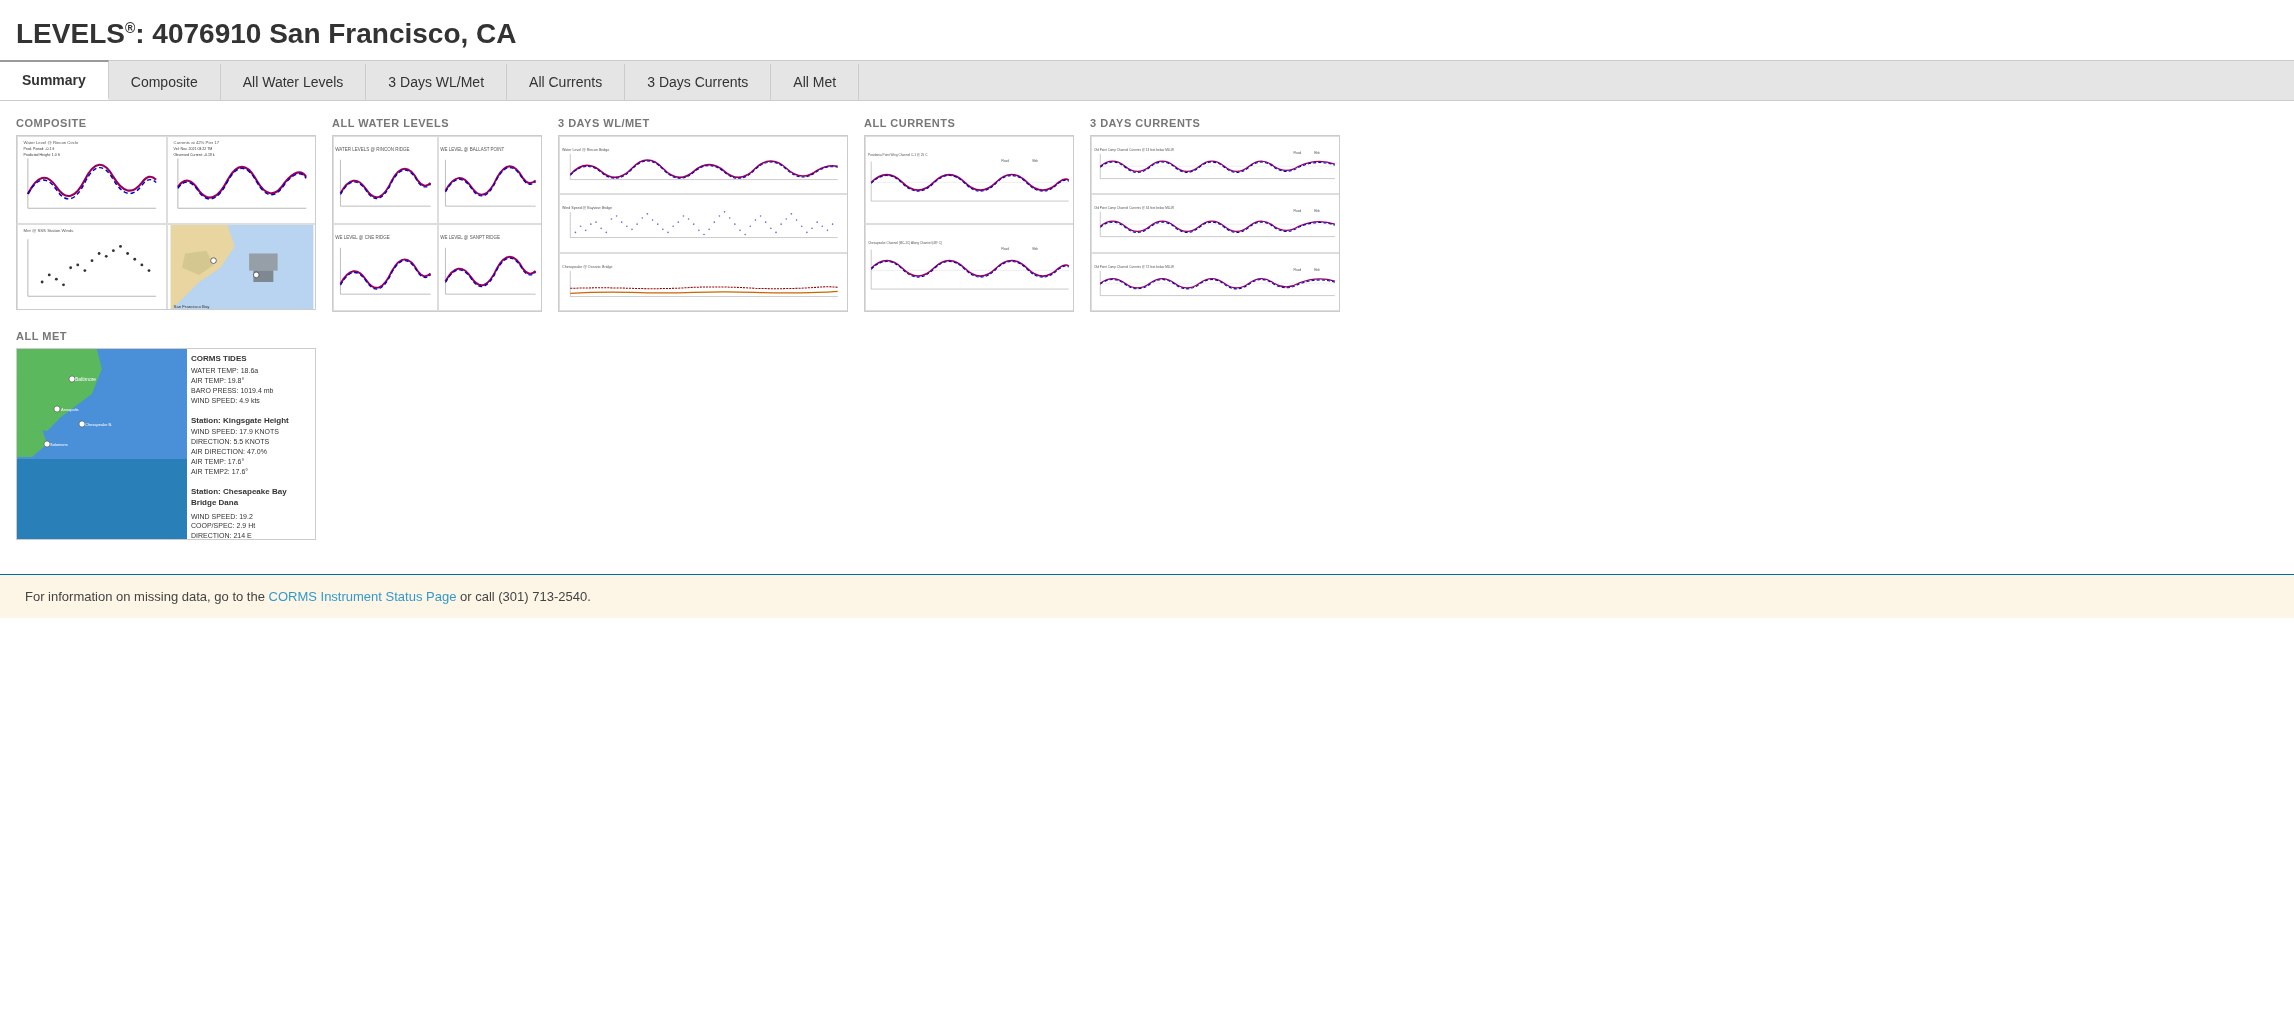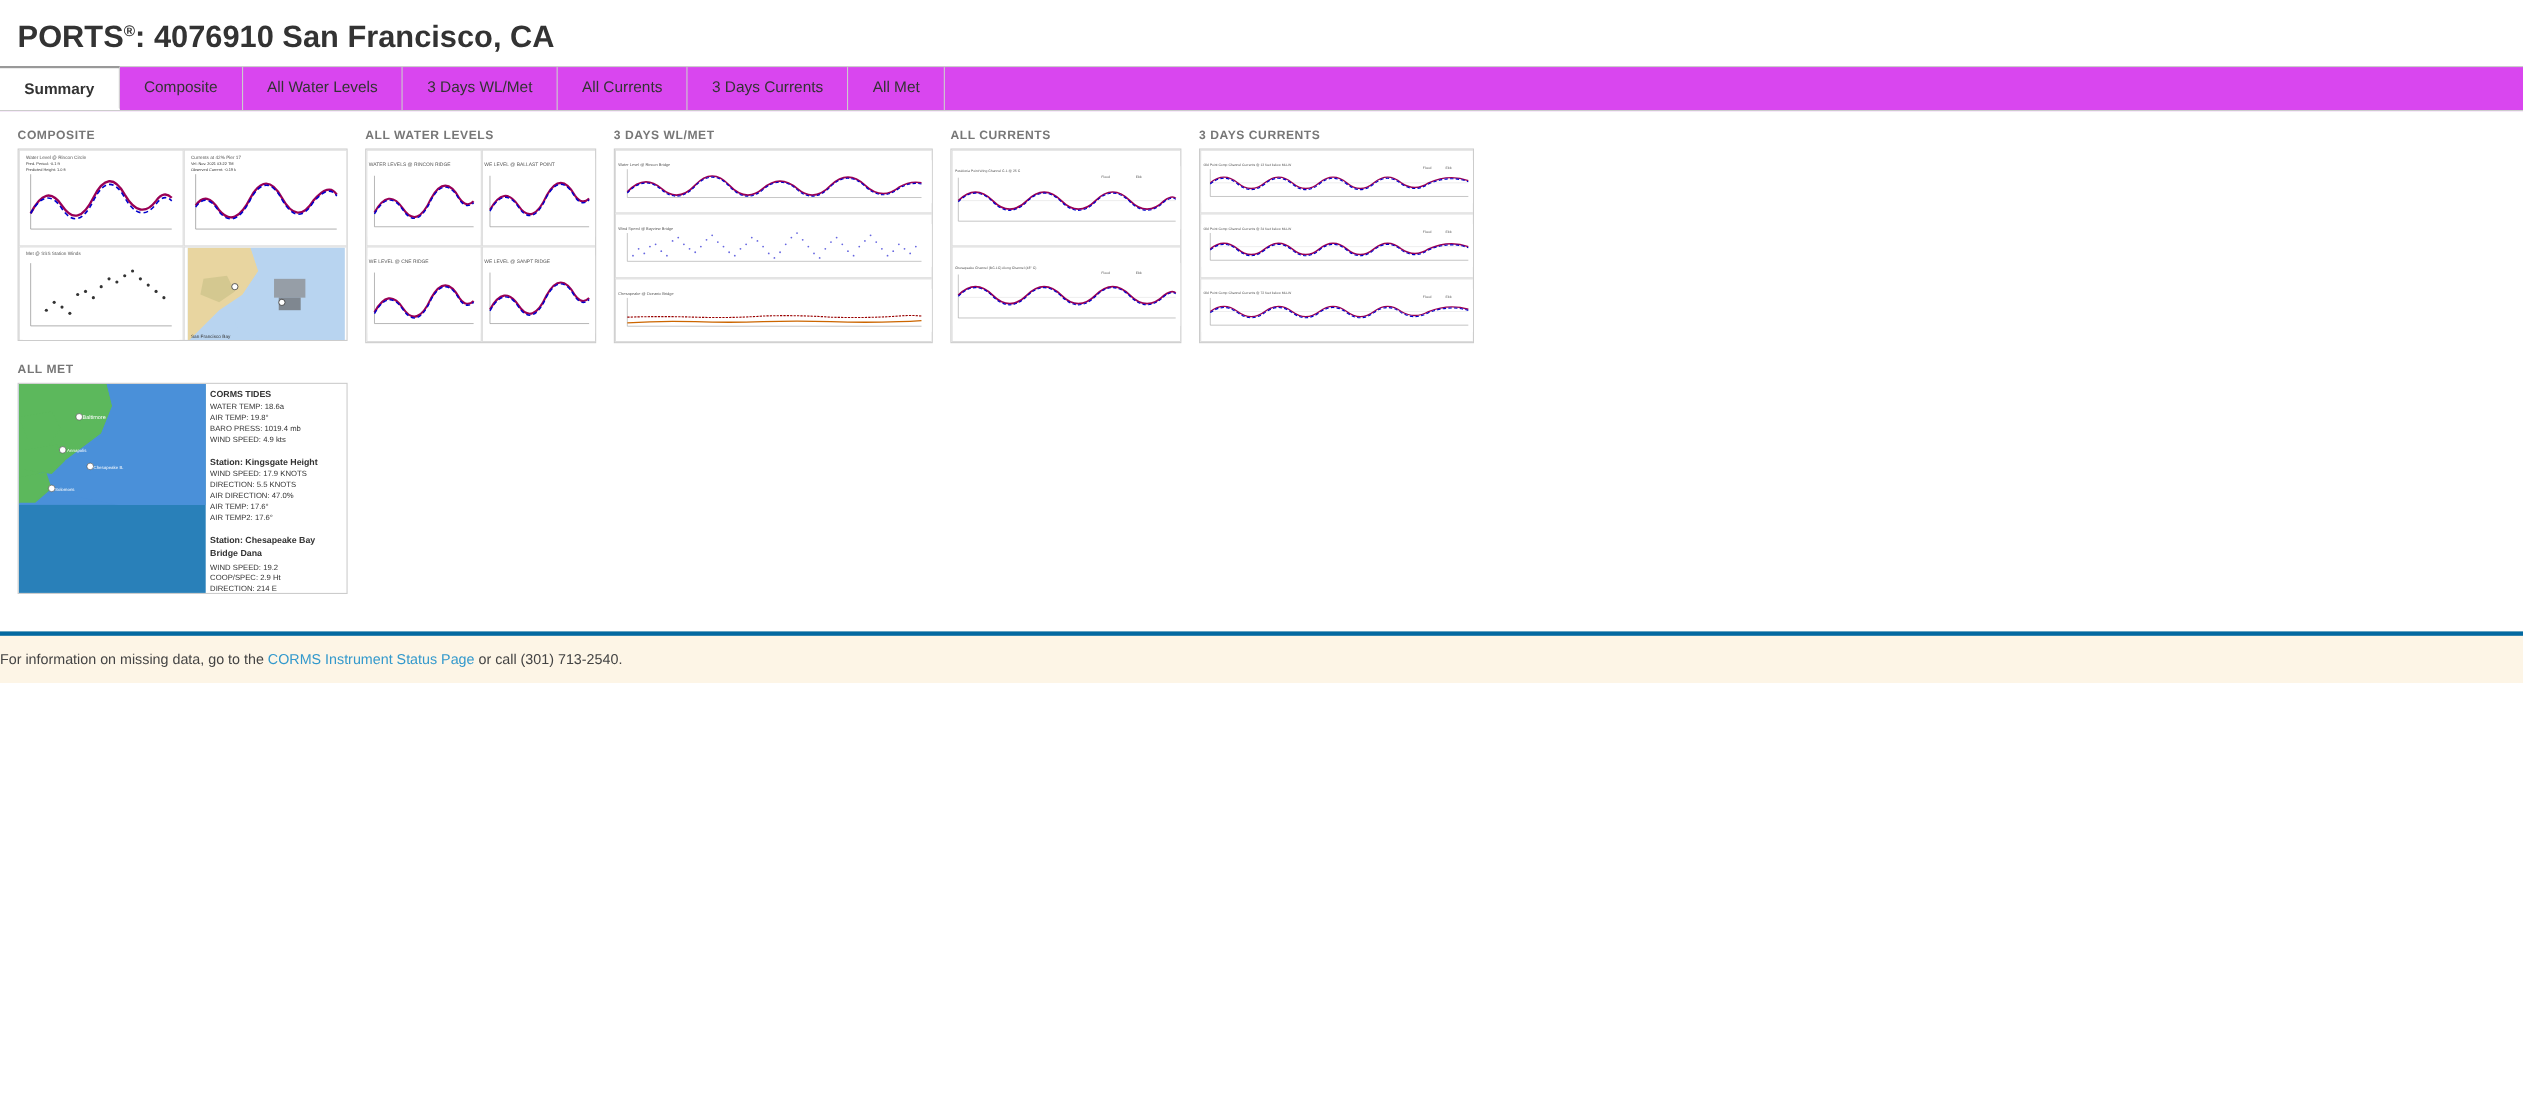--- a/index.html
+++ b/index.html
@@ -1,21 +1,21 @@
 <!DOCTYPE html>
 <html><head>
   <meta charset="utf-8">
   <style>
     * { box-sizing: border-box; margin: 0; padding: 0; }
     body { font-family: Arial, Helvetica, sans-serif; background: #fff; color: #333; font-size: 14px; }
 
     .page-title { padding: 18px 16px 10px 16px; font-size: 28px; font-weight: bold; }
     .page-title sup { font-size: 14px; }
 
-    .tab-bar { display: flex; border-top: 1px solid #ccc; border-bottom: 1px solid #ccc; background: #d946ef; }
+    .tab-bar { display: flex; border-top: 1px solid #ccc; border-bottom: 1px solid #ccc; background: #e5e5e5; align-items: flex-end; }
     .tab-item { padding: 10px 22px; cursor: pointer; font-size: 14px; color: #333; border-right: 1px solid #ccc; white-space: nowrap; }
     .tab-item.active { background: #fff; border-bottom: 2px solid #fff; font-weight: bold; border-top: 2px solid #999; margin-top: -1px; }
 
     .content-area { padding: 16px; }
 
     .section-row { display: flex; gap: 16px; margin-bottom: 18px; flex-wrap: wrap; }
 
     .section { display: flex; flex-direction: column; }
     .section-label { font-size: 11px; font-weight: bold; color: #777; letter-spacing: 0.5px; margin-bottom: 6px; text-transform: uppercase; }
 
@@ -50,33 +50,33 @@
     
     .allmet-section { width: 300px; }
     .allmet-grid { display: grid; grid-template-columns: 170px 1fr; width: 300px; height: 190px; }
     .allmet-map { background: #2980b9; position: relative; overflow: hidden; }
     .allmet-data { font-size: 7px; color: #333; padding: 4px; overflow: hidden; line-height: 1.4; }
 
     
     .chart-svg { width: 100%; height: 100%; }
 
     
-    .footer { background: #fdf5e6; border-top: 4px solid #0369a1; padding: 14px 0; font-size: 13px; color: #444; }
+    .footer { background: #fdf5e6; border-top: 1px solid #0369a1; padding: 14px 25px; font-size: 13px; color: #444; }
     .footer a { color: #3399cc; text-decoration: none; }
 
     
     .wave-path { fill: none; stroke-width: 1.5; }
     .wave-dashed { fill: none; stroke-width: 1; stroke-dasharray: 3,2; }
     .axis-line { stroke: #999; stroke-width: 0.5; }
   </style>
 </head>
 <body>
 
 <div class="page-title">
-  <span>PORTS</span><sup>®</sup><span>: 4076910 San Francisco, CA</span>
+  <span>LEVELS</span><sup>®</sup><span>: 4076910 San Francisco, CA</span>
 </div>
 
 <div class="tab-bar">
   <div class="tab-item active">Summary</div>
   <div class="tab-item">Composite</div>
   <div class="tab-item">All Water Levels</div>
   <div class="tab-item">3 Days WL/Met</div>
   <div class="tab-item">All Currents</div>
   <div class="tab-item">3 Days Currents</div>
   <div class="tab-item">All Met</div>

